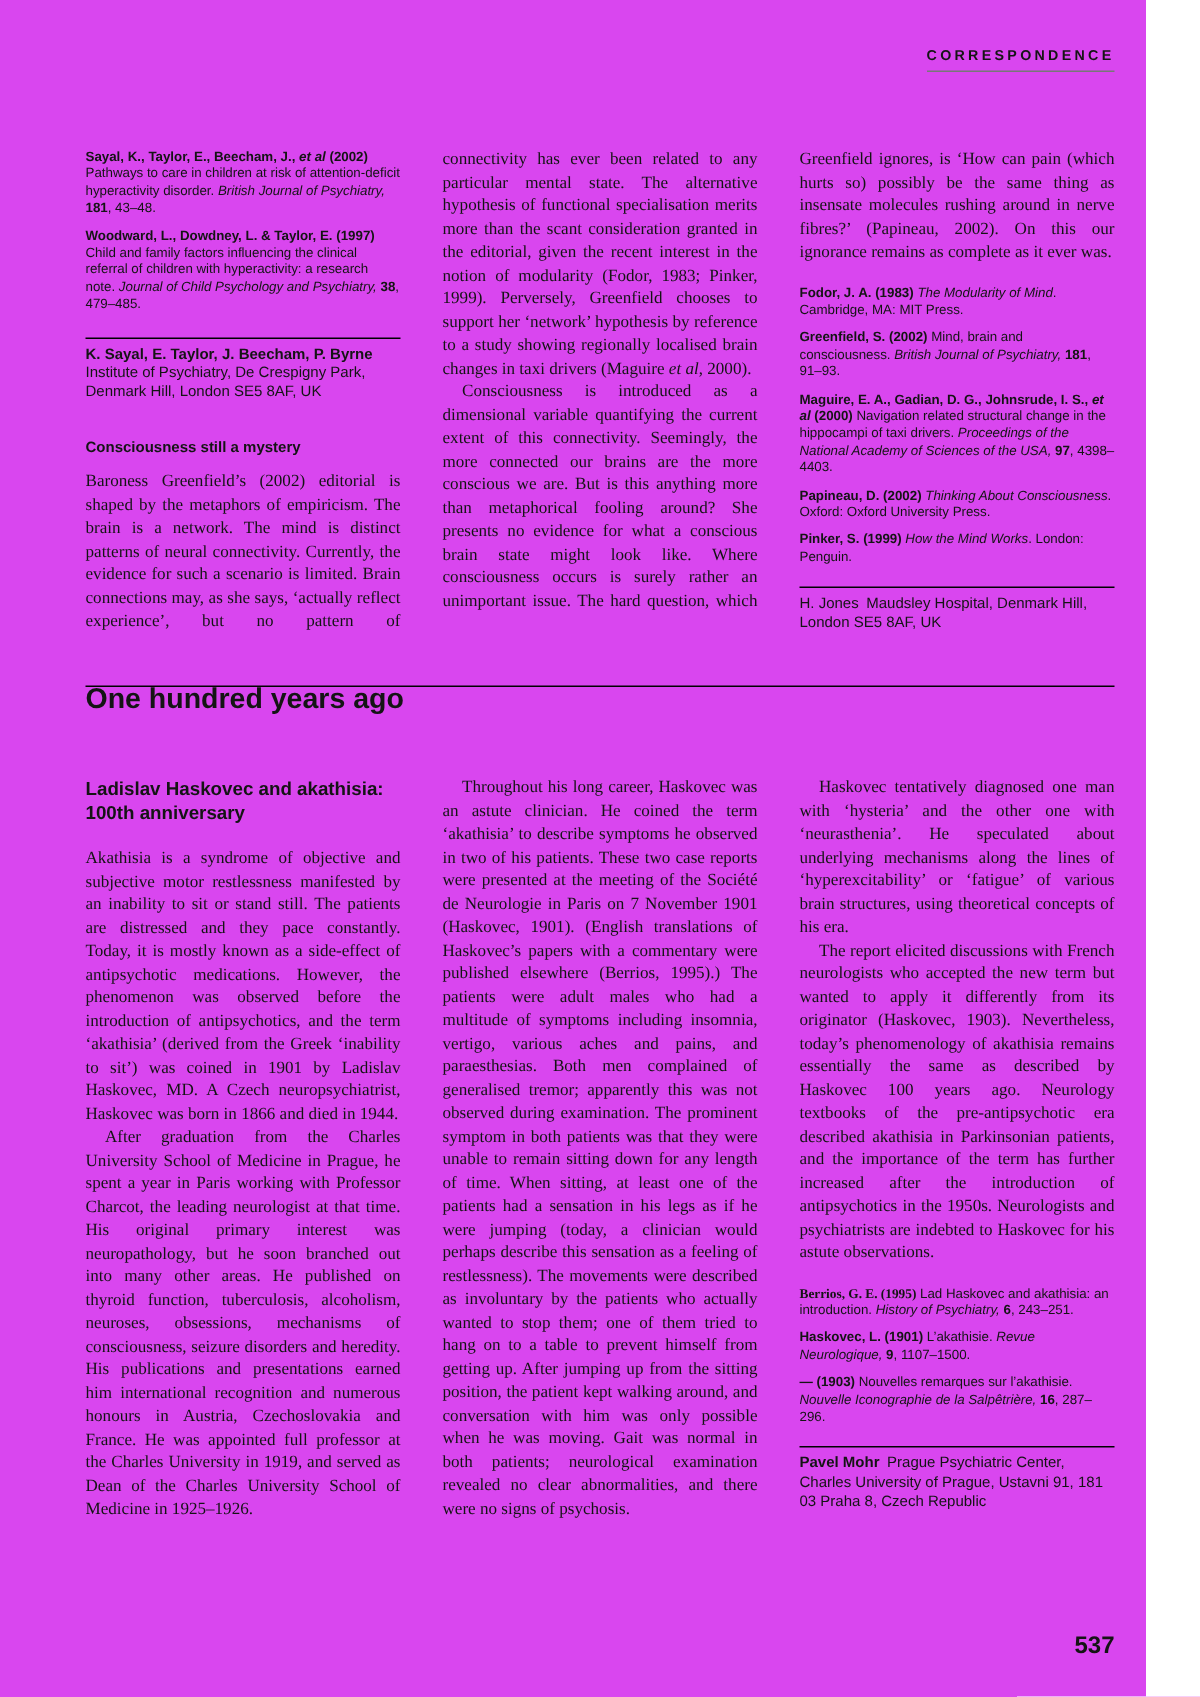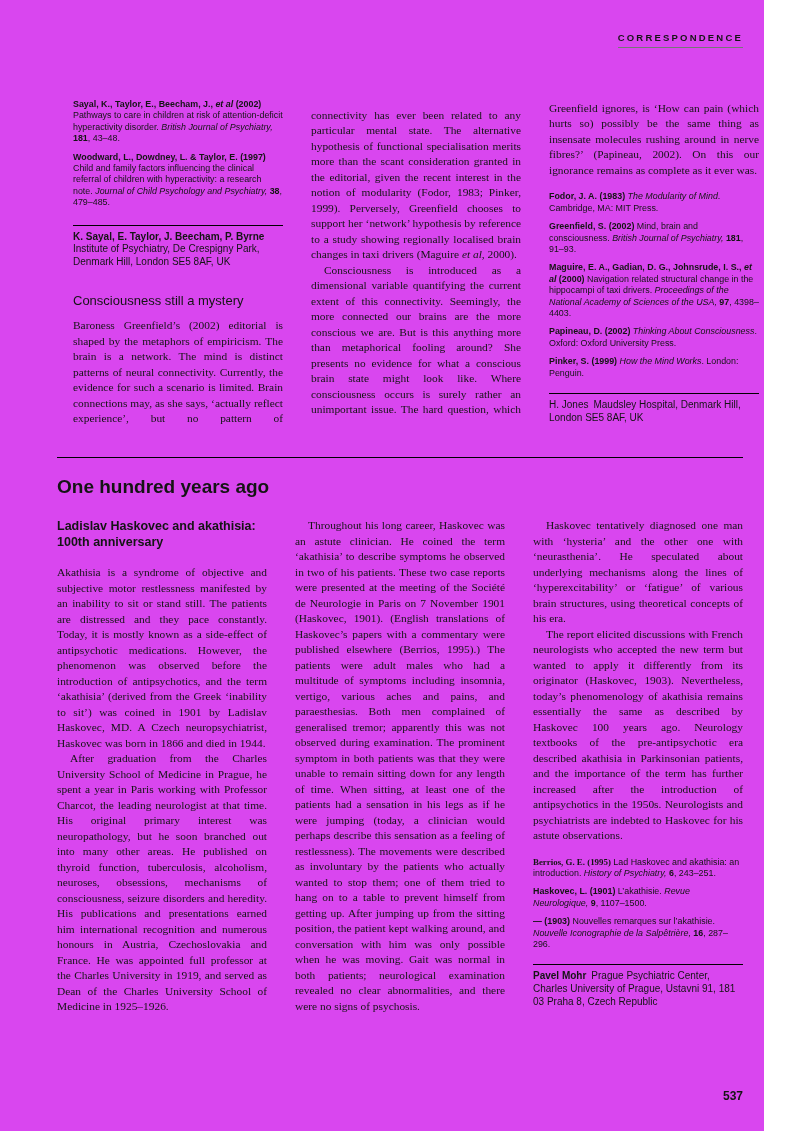--- a/index.html
+++ b/index.html
@@ -25,45 +25,45 @@
     right: 0;
     font-family: "Liberation Sans", sans-serif;
     font-weight: bold;
     font-size: 9.5px;
     letter-spacing: 2.2px;
     border-bottom: 0.5px solid #777;
     padding-bottom: 4px;
   }
   .cols { display: flex; gap: 28px; align-items: flex-start; }
   .col { width: 210px; flex: 0 0 210px; }
-  .sec1 { position: absolute; top: 99px; left: 16px; align-items: center; }
+  .sec1 { position: absolute; top: 99px; left: 0; }
   .divider {
     position: absolute;
     top: 457px;
     left: 0;
     width: 686px;
     border-top: 1px solid #000;
   }
   .section-title {
     position: absolute;
-    top: 476px;
+    top: 456px;
     left: 0;
     margin: 0;
     font-family: "Liberation Sans", sans-serif;
     font-weight: bold;
     font-size: 19px;
   }
   .sec2 { position: absolute; top: 518px; left: 0; }
   .page-num {
     position: absolute;
     top: 1089px;
     right: 0;
     font-family: "Liberation Sans", sans-serif;
     font-weight: bold;
-    font-size: 12px;
+    font-size: 16px;
   }
   .body-text {
     margin: 0;
     font-size: 11.4px;
     line-height: 15.5px;
     text-align: justify;
   }
   .indent { text-indent: 13px; }
   .cont { text-align-last: justify; }
   .ref {
@@ -82,22 +82,22 @@
   .sigblock.below-refs { margin-top: 14px; }
   .sigblock.mb { margin-bottom: 24px; }
   .sigline {
     font-family: "Liberation Sans", sans-serif;
     font-size: 10px;
     line-height: 12.8px;
   }
   .letter-title {
     margin: 0 0 10px 0;
     font-family: "Liberation Sans", sans-serif;
-    font-weight: normal;
-    font-size: 13px;
+    font-weight: bold;
+    font-size: 10px;
   }
   .article-title {
     margin: 0 0 15px 0;
     font-family: "Liberation Sans", sans-serif;
     font-weight: bold;
     font-size: 12.5px;
     line-height: 16px;
   }
 </style>
 </head>

